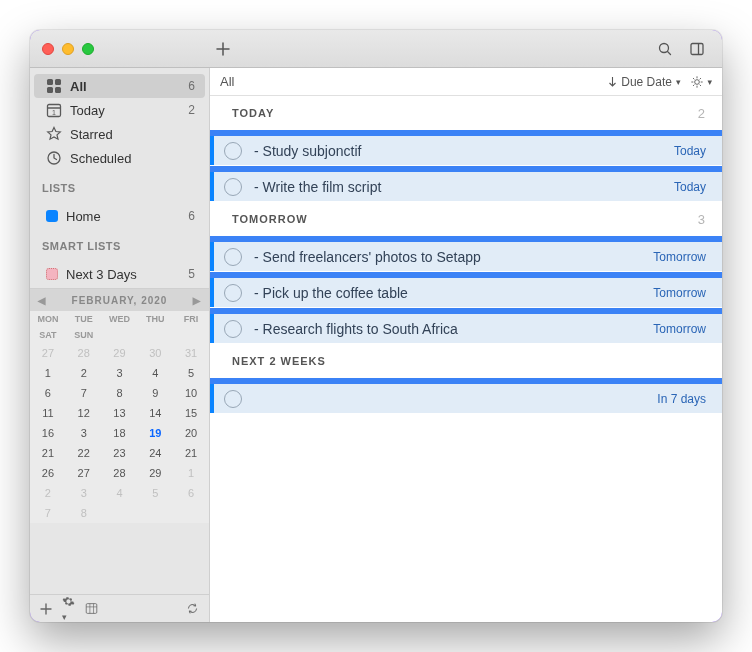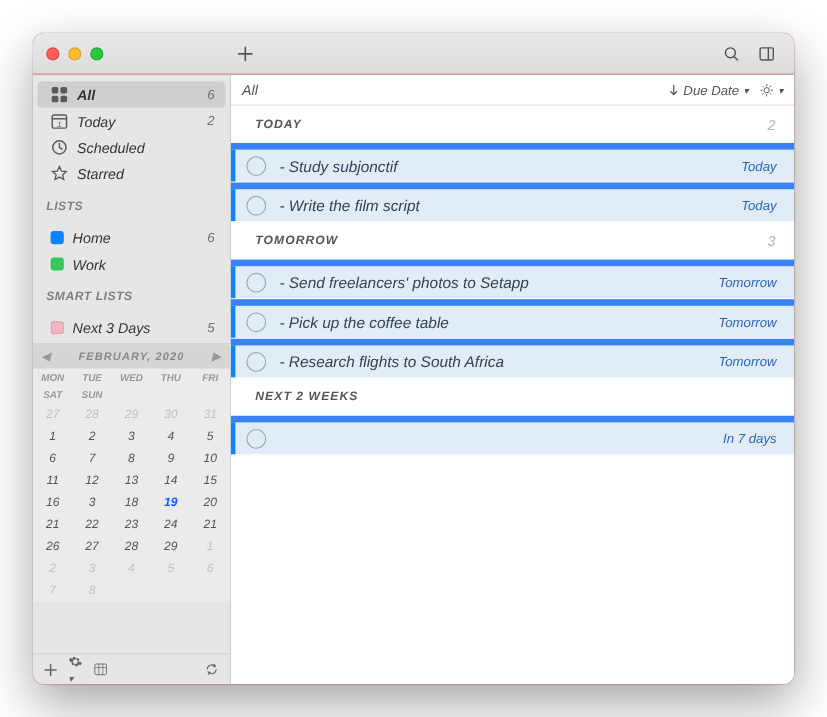--- a/index.html
+++ b/index.html
@@ -1,18 +1,18 @@
 <!DOCTYPE html>
 <html><head>
 <meta charset="utf-8">
 <style>
   * { box-sizing: border-box; margin: 0; padding: 0; }
   body { font-family: -apple-system, "Helvetica Neue", Arial, sans-serif; font-size: 13px; background: #fff; }
   .window { width: 752px; height: 652px; padding: 30px; }
-  .frame { width: 692px; height: 592px; border-radius: 10px; box-shadow: 0 18px 45px rgba(0,0,0,0.35), 0 0 0 1px rgba(0,0,0,0.08); overflow: hidden; display: flex; flex-direction: column; background: #ef4444; font-style: italic; }
+  .frame { width: 692px; height: 592px; border-radius: 10px; box-shadow: 0 18px 45px rgba(0,0,0,0.35), 0 0 0 1px rgba(0,0,0,0.08); overflow: hidden; display: flex; flex-direction: column; background: #8b5cf6; }
   .titlebar { height: 38px; background: linear-gradient(#e9e9e9,#dcdcdc); border-bottom: 1px solid #bfbfbf; display: flex; align-items: center; }
   .traffic { display: flex; gap: 8px; padding-left: 12px; width: 180px; }
   .tl { width: 12px; height: 12px; border-radius: 50%; }
   .tl.red { background: #ff5f57; border: 1px solid #e24640; }
   .tl.yellow { background: #febc2e; border: 1px solid #dfa023; }
   .tl.green { background: #28c840; border: 1px solid #1dad2c; }
   .titlebar-center { flex: 0 0 40px; display:flex; align-items:center; justify-content:flex-start;}
   .plus-btn { width: 26px; height: 26px; display:flex;align-items:center;justify-content:center;color:#555;border-radius:4px;}
   .titlebar-right { margin-left: auto; display:flex; gap:6px; padding-right:12px;}
   .tb-icon { width:26px;height:26px;display:flex;align-items:center;justify-content:center;color:#555;}
@@ -111,48 +111,43 @@
                   <path d="M1.5 6h13" stroke="currentColor" stroke-width="1.3"></path>
                   <text x="8" y="13" font-size="7" text-anchor="middle" fill="currentColor">1</text>
                 </svg>
               </span>
               <span style="font-weight:500">Today</span>
               <span class="count">2</span>
             </div>
             <div class="sb-item">
               <span class="ic">
                 <svg width="16" height="16" viewBox="0 0 16 16" fill="currentColor">
+                  <path d="M8 1.5l1.9 4 4.4.4-3.3 3 1 4.3L8 11l-4 2.2 1-4.3-3.3-3 4.4-.4z" fill="none" stroke="currentColor" stroke-width="1.2"></path>
+                </svg>
+              </span>
+              <span style="font-weight:500">Starred</span>
+              <span class="count"></span>
+            </div>
+            <div class="sb-item">
+              <span class="ic">
+                <svg width="16" height="16" viewBox="0 0 16 16" fill="currentColor">
                   <circle cx="8" cy="8" r="6" fill="none" stroke="currentColor" stroke-width="1.3"></circle>
                   <path d="M8 4.5V8l2.5 1.5" stroke="currentColor" fill="none" stroke-width="1.3" stroke-linecap="round"></path>
                 </svg>
               </span>
               <span style="font-weight:500">Scheduled</span>
               <span class="count"></span>
             </div>
-            <div class="sb-item">
-              <span class="ic">
-                <svg width="16" height="16" viewBox="0 0 16 16" fill="currentColor">
-                  <path d="M8 1.5l1.9 4 4.4.4-3.3 3 1 4.3L8 11l-4 2.2 1-4.3-3.3-3 4.4-.4z" fill="none" stroke="currentColor" stroke-width="1.2"></path>
-                </svg>
-              </span>
-              <span style="font-weight:500">Starred</span>
-              <span class="count"></span>
-            </div>
           </div>
       <div class="sb-head">LISTS</div>
       <div class="sb-list" id="sb-lists">
             <div class="sb-item">
               <span class="dot blue"></span>
               <span>Home</span>
               <span class="count">6</span>
-            </div>
-            <div class="sb-item">
-              <span class="dot green"></span>
-              <span>Work</span>
-              <span class="count"></span>
             </div>
           </div>
       <div class="sb-head">SMART LISTS</div>
       <div class="sb-list" id="sb-smart">
             <div class="sb-item">
               <span class="dot pink"></span>
               <span>Next 3 Days</span>
               <span class="count">5</span>
             </div>
           </div>

